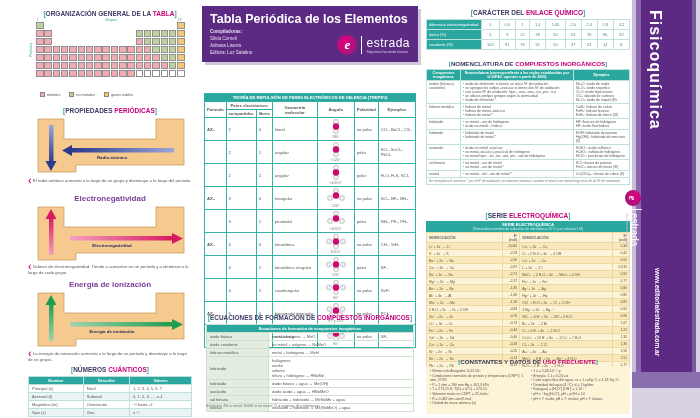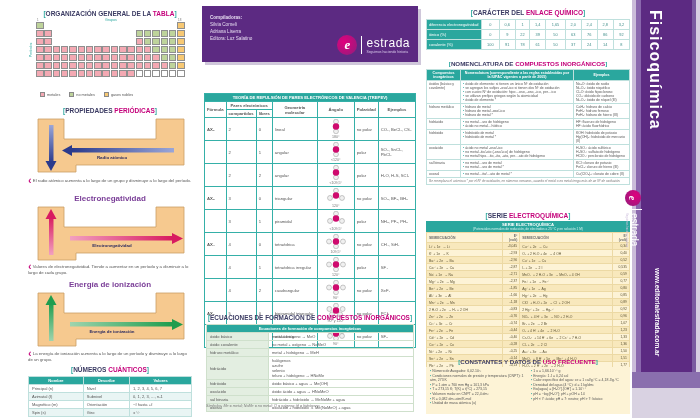--- a/index.html
+++ b/index.html
@@ -331,20 +331,21 @@
             <td>Spin (s)</td>
             <td>Giro</td>
             <td>± ½</td>
           </tr>
         </tbody>
       </table>
   </div>
 
   <div class="col-center">
     <div class="hdr-box">
+      <div class="hdr-title">Tabla Periódica de los Elementos</div>
       <div class="hdr-meta">
         <div class="b">Compiladoras:</div>
         <div>Silvia Corneli</div>
         <div>Adriana Liserra</div>
         <div>Editora: Luz Salatino</div>
       </div>
       <div class="logo">
         <div class="logo-e">e</div>
         <div class="logo-div"></div>
         <div>

